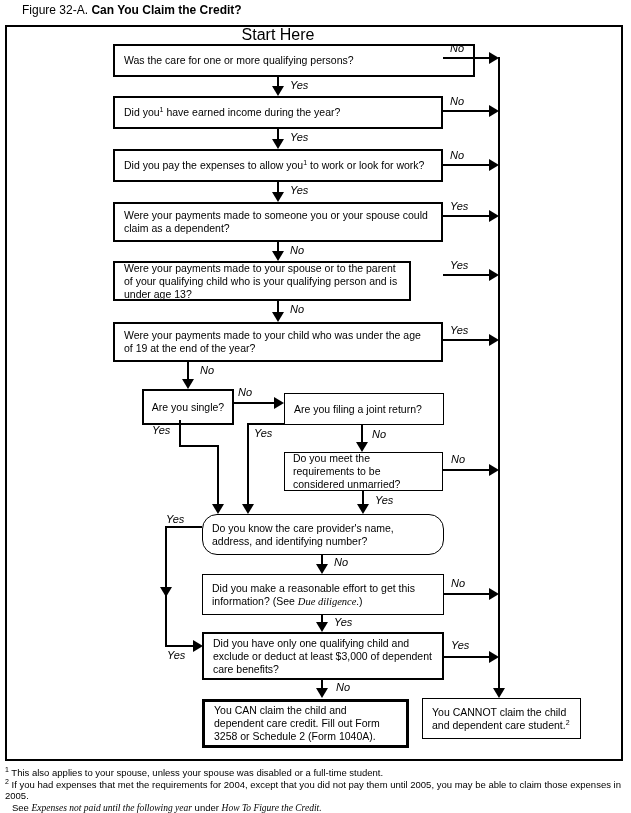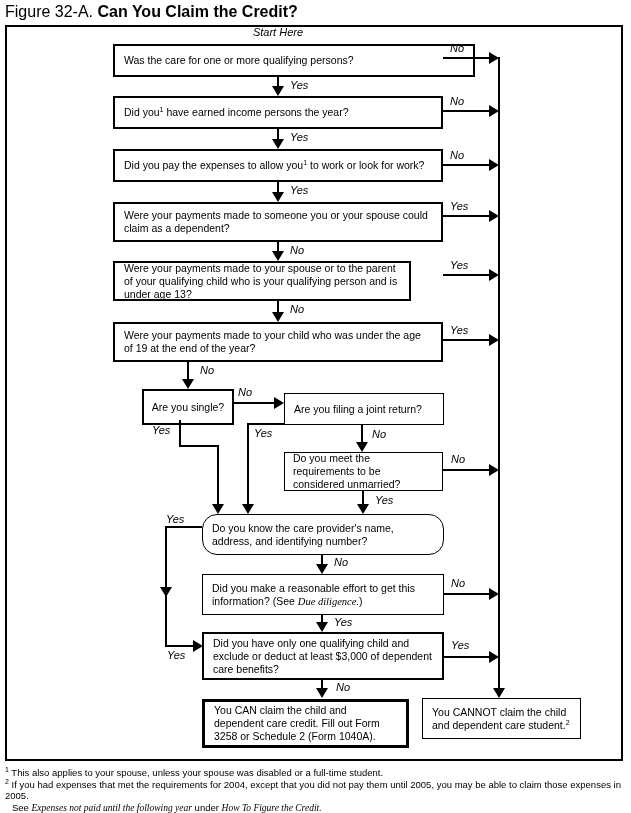--- a/index.html
+++ b/index.html
@@ -1,55 +1,55 @@
 <!DOCTYPE html>
 <html><head>
 <meta charset="utf-8">
 <style>
   html,body{margin:0;padding:0;background:#fff;}
   #page{position:relative;width:631px;height:813px;background:#fff;color:#000;
         font-family:"Liberation Sans",sans-serif;overflow:hidden;}
-  #title{position:absolute;left:5px;top:3px;font-size:16px;white-space:nowrap;}
+  #title{position:absolute;left:22px;top:3px;font-size:12px;white-space:nowrap;}
   #title .bold{font-weight:bold;}
   #frame{position:absolute;left:5px;top:25px;width:618px;height:736px;
          border:2px solid #000;box-sizing:border-box;background:#fff;}
   .bx{position:absolute;border:2px solid #000;box-sizing:border-box;background:#fff;
       display:flex;align-items:center;font-size:10.5px;line-height:13px;padding:0 9px;}
   .b1{border-width:1px;}
   .b3{border-width:3px;}
   .ctr{justify-content:center;text-align:center;padding:16px 4px;}
   .ln{position:absolute;background:#000;}
   .ad{position:absolute;width:0;height:0;border-left:6px solid transparent;
       border-right:6px solid transparent;border-top:10px solid #000;}
   .ar{position:absolute;width:0;height:0;border-top:6px solid transparent;
       border-bottom:6px solid transparent;border-left:10px solid #000;}
   .lb{position:absolute;font-style:italic;font-size:11px;white-space:nowrap;}
   .it{font-style:italic;font-family:Liberation Serif, serif;}
   sup{font-size:7px;line-height:0;}
   #start{position:absolute;left:228px;top:26px;width:100px;text-align:center;
-         font-style:italic;font-size:11px;}
+         font-size:16px;}
   #footnotes{position:absolute;left:5px;top:767px;font-size:9.5px;line-height:11.5px;width:620px;}
   .fn-ind{padding-left:7px;}
 </style>
 </head>
 <body>
 
 <div id="page">
 
   <div id="title"><span>Figure 32-A.</span> <span class="bold">Can You Claim the Credit?</span></div>
 
   <div id="frame"></div>
 
   <div id="start">Start Here</div>
 
   <div class="bx" style="left:113px;top:44px;width:362px;height:33px;">
       <span>Was the care for one or more qualifying persons?</span>
     </div>
   <div class="bx" style="left:113px;top:96px;width:330px;height:33px;">
-      <span><span>Did you</span><sup>1</sup><span> have earned income persons the year?</span></span>
+      <span><span>Did you</span><sup>1</sup><span> have earned income during the year?</span></span>
     </div>
   <div class="bx" style="left:113px;top:149px;width:330px;height:33px;">
       <span><span>Did you pay the expenses to allow you</span><sup>1</sup><span> to work or look for work?</span></span>
     </div>
   <div class="bx" style="left:113px;top:202px;width:330px;height:40px;">
       <span>Were your payments made to someone you or your spouse could claim as a dependent?</span>
     </div>
   <div class="bx" style="left:113px;top:261px;width:298px;height:40px;">
       <span>Were your payments made to your spouse or to the parent of your qualifying child who is your qualifying person and is under age 13?</span>
     </div>

